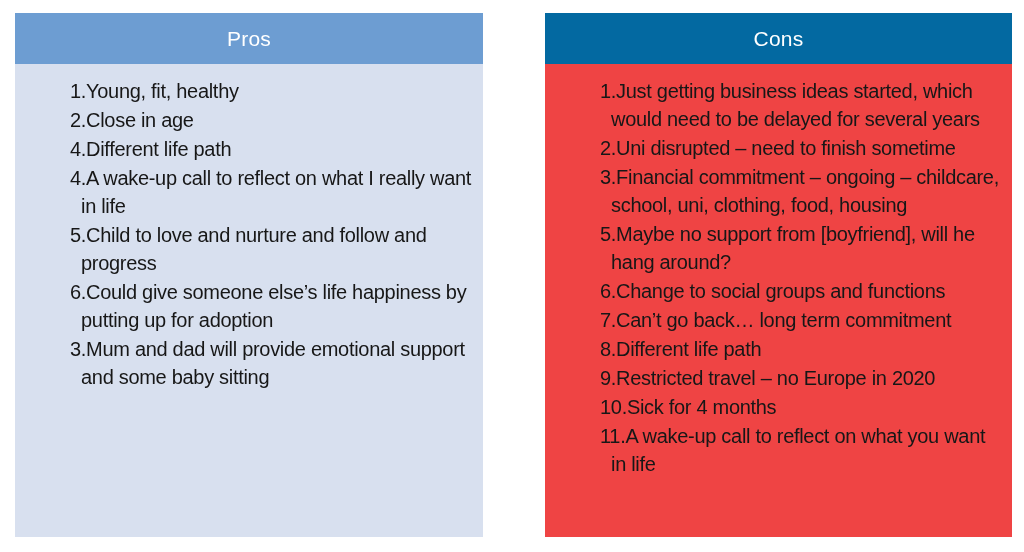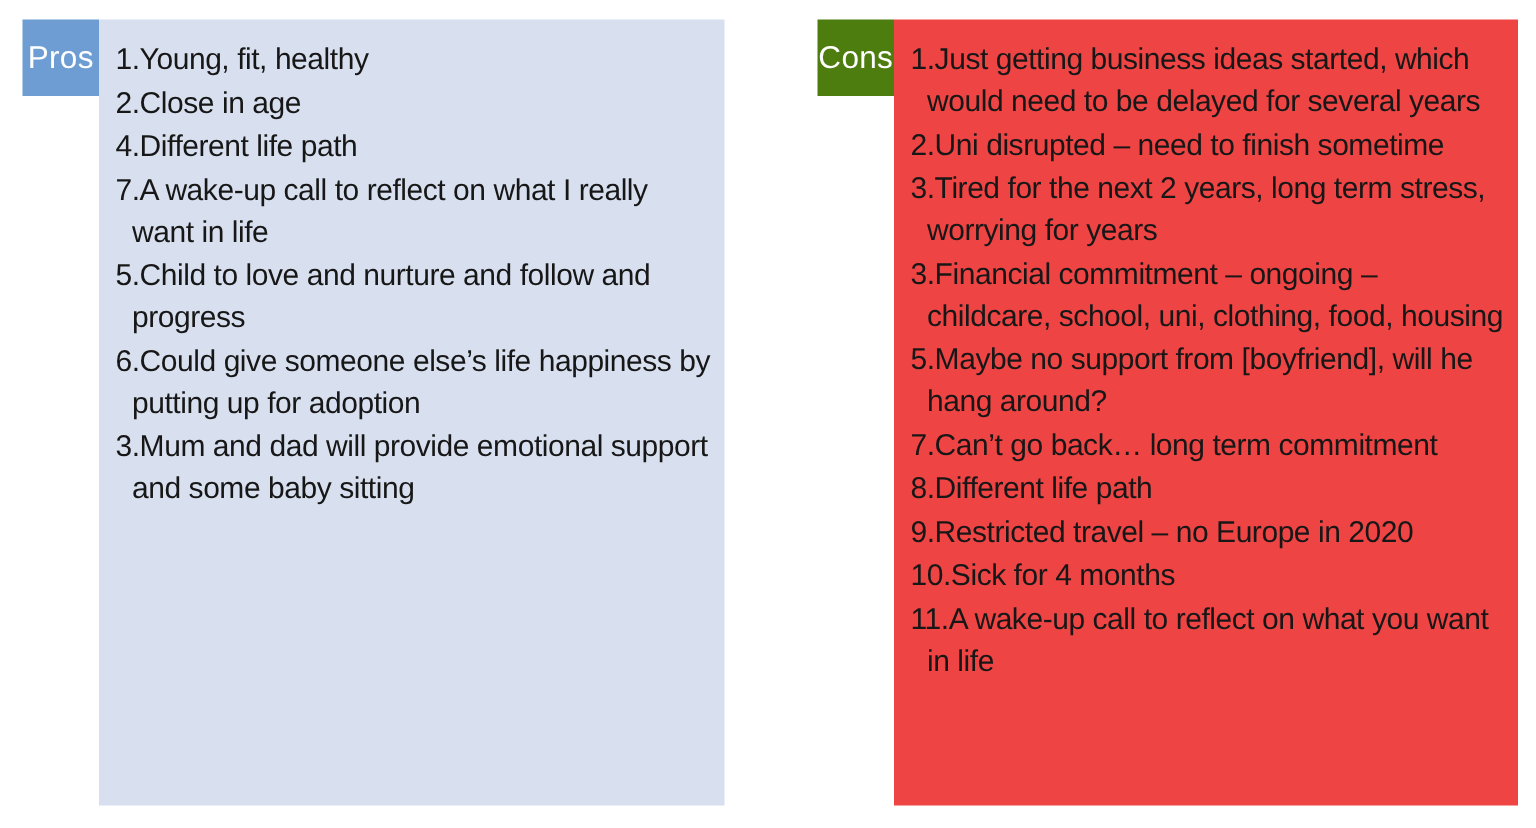--- a/index.html
+++ b/index.html
@@ -12,21 +12,21 @@
   .canvas {
     position: relative;
     width: 1024px; height: 552px;
     background: #ffffff;
   }
   .panel {
     position: absolute;
     top: 13px;
     height: 524px;
     display: flex;
-    flex-direction: row;
+    flex-direction: column;
   }
   .panel.pros { left: 15px;  width: 468px; }
   .panel.cons { left: 545px; width: 467px; }
   .panel-header {
     height: 51px;
     flex: 0 0 51px;
     display: flex;
     align-items: center;
     justify-content: center;
     color: #ffffff;
@@ -41,55 +41,56 @@
     line-height: 28px;
     letter-spacing: -0.3px;
   }
   .item-list {
     list-style: none;
   }
   .item-list li {
     padding-left: 11px;
     text-indent: -11px;
     margin-bottom: 1px;
+    margin-left: 44px;
   }
 </style>
 </head>
 <body>
 
 <div class="canvas">
 
   <section class="panel pros">
     <header class="panel-header" style="background-color: rgb(109, 157, 210);">
       <span>Pros</span>
     </header>
     <div class="panel-body" style="background-color: rgb(216, 224, 239);">
       <ul class="item-list">
           <li>1.Young, fit, healthy</li>
           <li>2.Close in age</li>
           <li>4.Different life path</li>
-          <li>7.A wake-up call to reflect on what I really want in life</li>
+          <li>4.A wake-up call to reflect on what I really want in life</li>
           <li>5.Child to love and nurture and follow and progress</li>
           <li>6.Could give someone else’s life happiness by putting up for adoption</li>
           <li>3.Mum and dad will provide emotional support and some baby sitting</li>
         </ul>
     </div>
   </section>
 
   <section class="panel cons">
-    <header class="panel-header" style="background-color: #4d7c0f;">
+    <header class="panel-header" style="background-color: #0369a1;">
       <span>Cons</span>
     </header>
     <div class="panel-body" style="background-color: #ef4444;">
       <ul class="item-list">
           <li>1.Just getting business ideas started, which would need to be delayed for several years</li>
           <li>2.Uni disrupted – need to finish sometime</li>
-          <li>3.Tired for the next 2 years, long term stress, worrying for years</li>
           <li>3.Financial commitment – ongoing – childcare, school, uni, clothing, food, housing</li>
           <li>5.Maybe no support from [boyfriend], will he hang around?</li>
+          <li>6.Change to social groups and functions</li>
           <li>7.Can’t go back… long term commitment</li>
           <li>8.Different life path</li>
           <li>9.Restricted travel – no Europe in 2020</li>
           <li>10.Sick for 4 months</li>
           <li>11.A wake-up call to reflect on what you want in life</li>
         </ul>
     </div>
   </section>
 
 </div>

